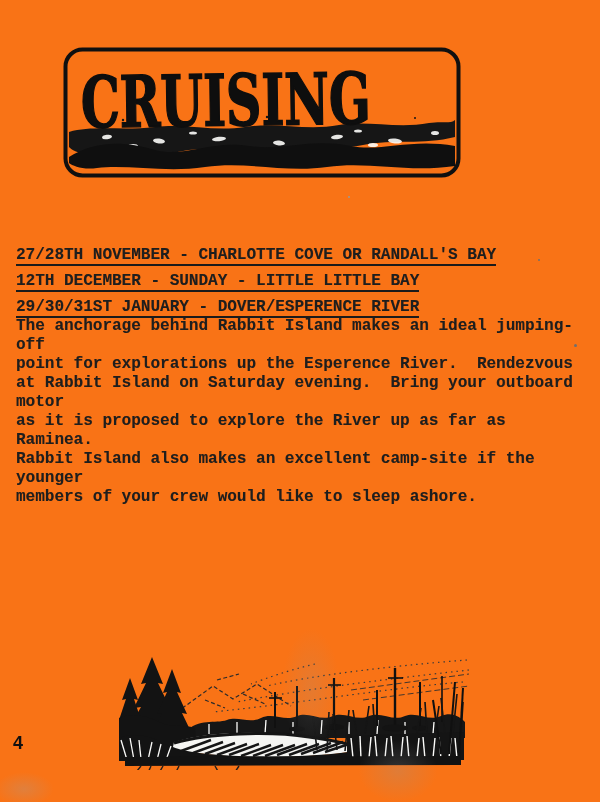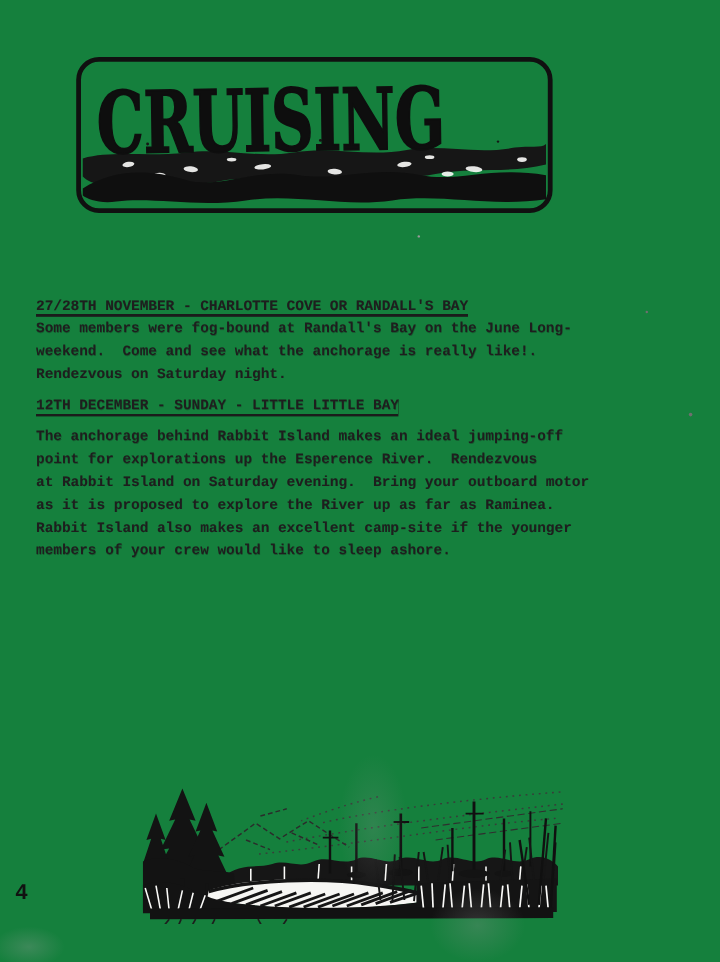--- a/index.html
+++ b/index.html
@@ -1,31 +1,31 @@
 <!DOCTYPE html>
 <html><head>
 <meta charset="utf-8">
 <style>
   html,body { margin:0; padding:0; background:#e8e8e6; }
   .paper {
     position:relative; width:600px; height:802px; margin:0 auto;
-    background:#15803d; overflow:hidden;
+    background:#f97316; overflow:hidden;
     font-family:"Liberation Mono", monospace;
   }
   
   .logo-box { position:absolute; left:63px; top:47px; width:398px; height:131px; }
   .logo-box svg { display:block; width:100%; height:100%; }
   .logo-title-text {
     font-family:"DejaVu Serif", serif; font-weight:bold;
     fill:#0e0e0e; stroke:#0e0e0e; stroke-width:1.6px;
   }
   
   .content {
-    position:absolute; left:30px; top:246px; width:560px;
-    font-size:12px; line-height:19px; font-weight:700;
+    position:absolute; left:16px; top:246px; width:560px;
+    font-size:16px; line-height:19px; font-weight:700;
     color:#1e1e1e; letter-spacing:0;
     text-shadow:0.3px 0.3px 0 rgba(25,25,25,0.35);
   }
   .section { margin:0 0 7px 0; }
   .heading { white-space:pre; }
   .heading .u { box-shadow:0 2px 0 0 #1b1b1b; }
   .body { white-space:pre-wrap; }
   
   .illustration { position:absolute; left:119px; top:654px; width:352px; height:116px; }
   .illustration svg { display:block; width:100%; height:100%; }
@@ -90,28 +90,26 @@
 
       <text class="logo-title-text" x="18" y="78" font-size="71" textLength="290" lengthAdjust="spacingAndGlyphs" transform="rotate(-0.8 200 70)">CRUISING</text>
 
       <rect x="2.5" y="2.5" width="393" height="126" rx="17" fill="none" stroke="#101010" stroke-width="4"></rect>
     </svg>
   </div>
 
   <div class="content">
     <div class="section">
       <div class="heading"><span class="u">27/28TH NOVEMBER - CHARLOTTE COVE OR RANDALL'S BAY</span></div>
-      <div class="body">Some members were fog-bound at Randall's Bay on the June Long-
-weekend.  Come and see what the anchorage is really like!.
-Rendezvous on Saturday night.</div>
     </div>
     <div class="section">
       <div class="heading"><span class="u">12TH DECEMBER - SUNDAY - LITTLE LITTLE BAY</span></div>
     </div>
     <div class="section">
+      <div class="heading"><span class="u">29/30/31ST JANUARY - DOVER/ESPERENCE RIVER</span></div>
       <div class="body">The anchorage behind Rabbit Island makes an ideal jumping-off
 point for explorations up the Esperence River.  Rendezvous
 at Rabbit Island on Saturday evening.  Bring your outboard motor
 as it is proposed to explore the River up as far as Raminea.
 Rabbit Island also makes an excellent camp-site if the younger
 members of your crew would like to sleep ashore.</div>
     </div>
   </div>
 
   <div class="illustration">

